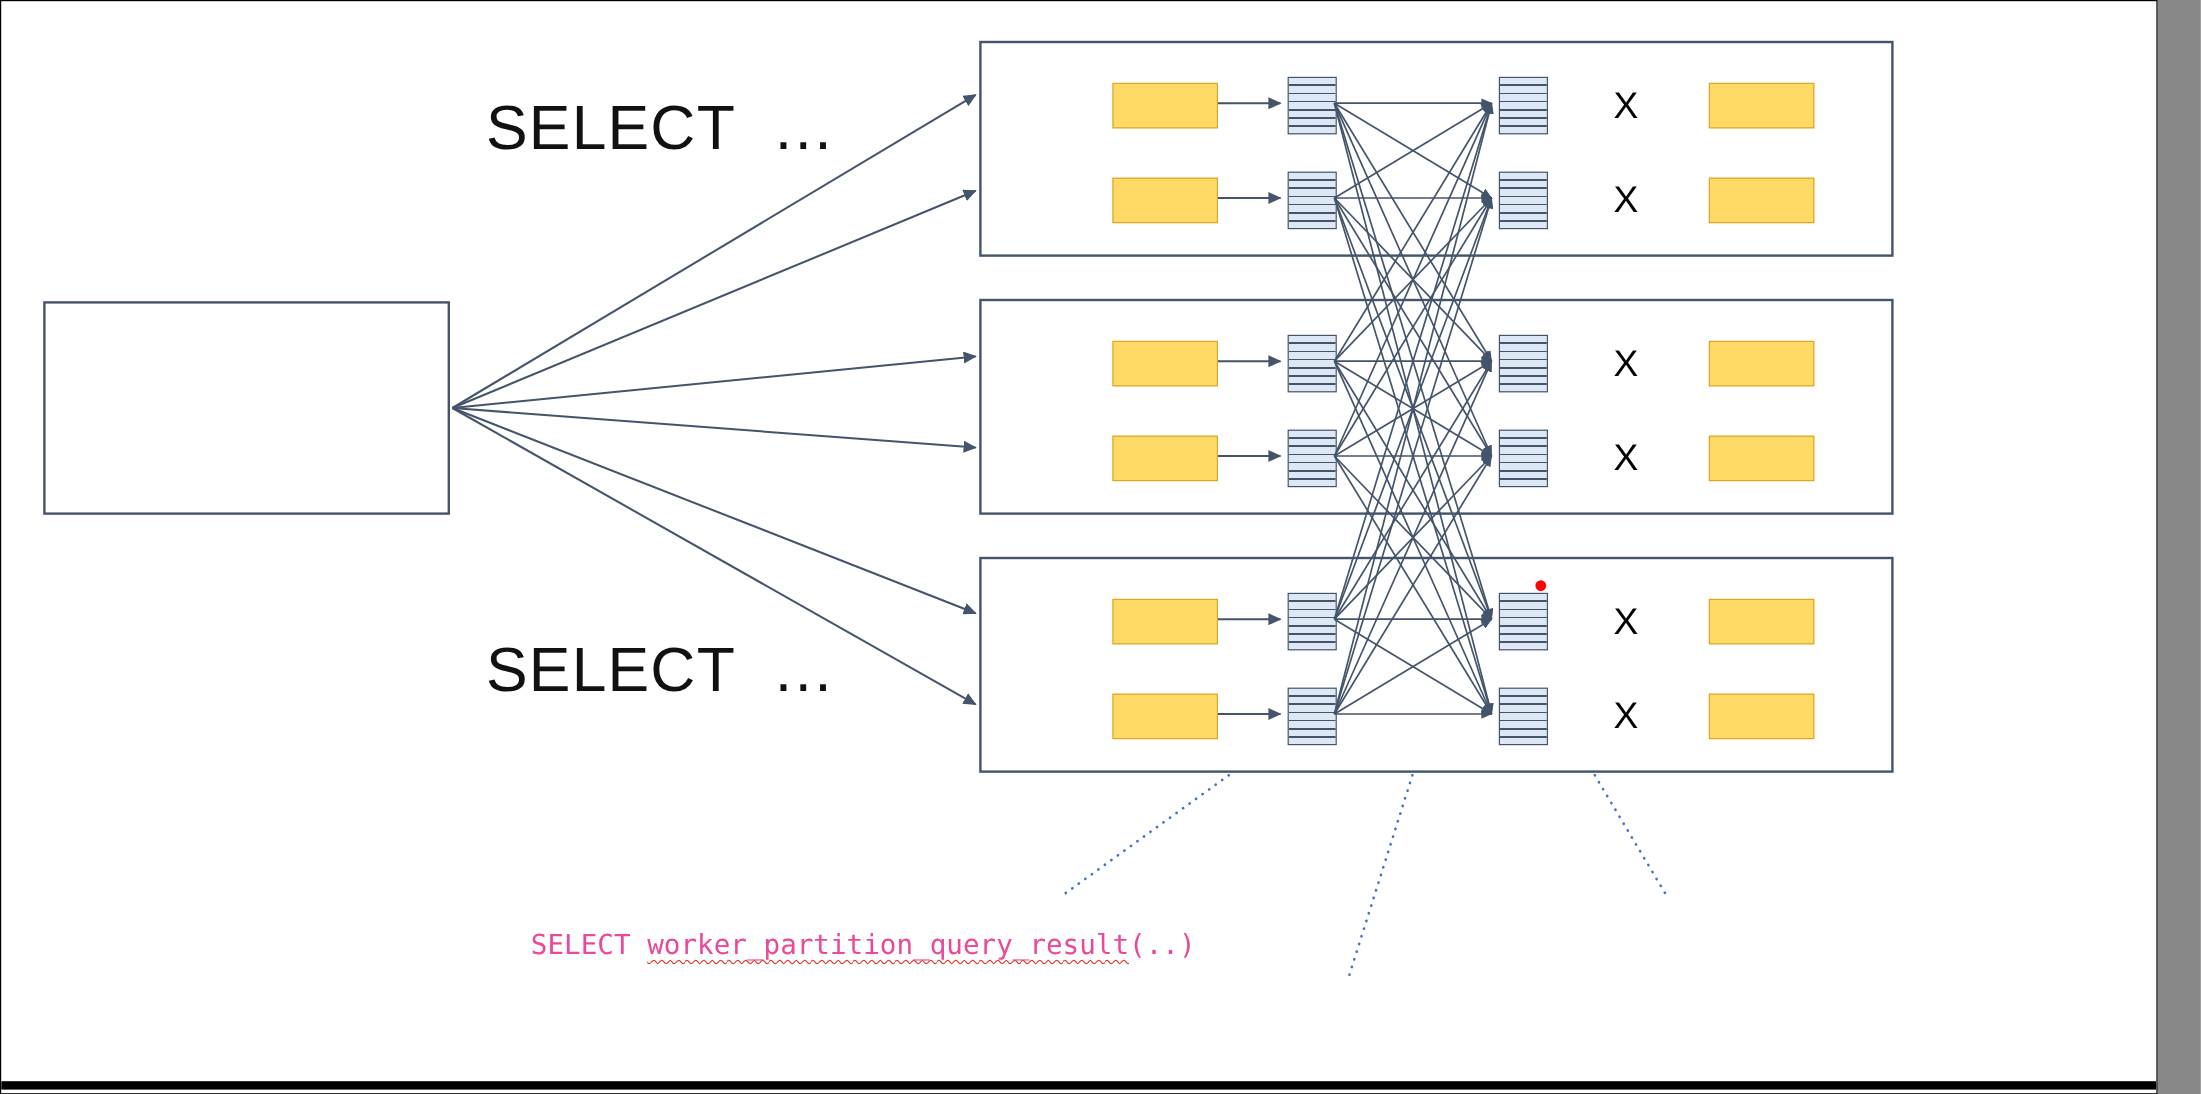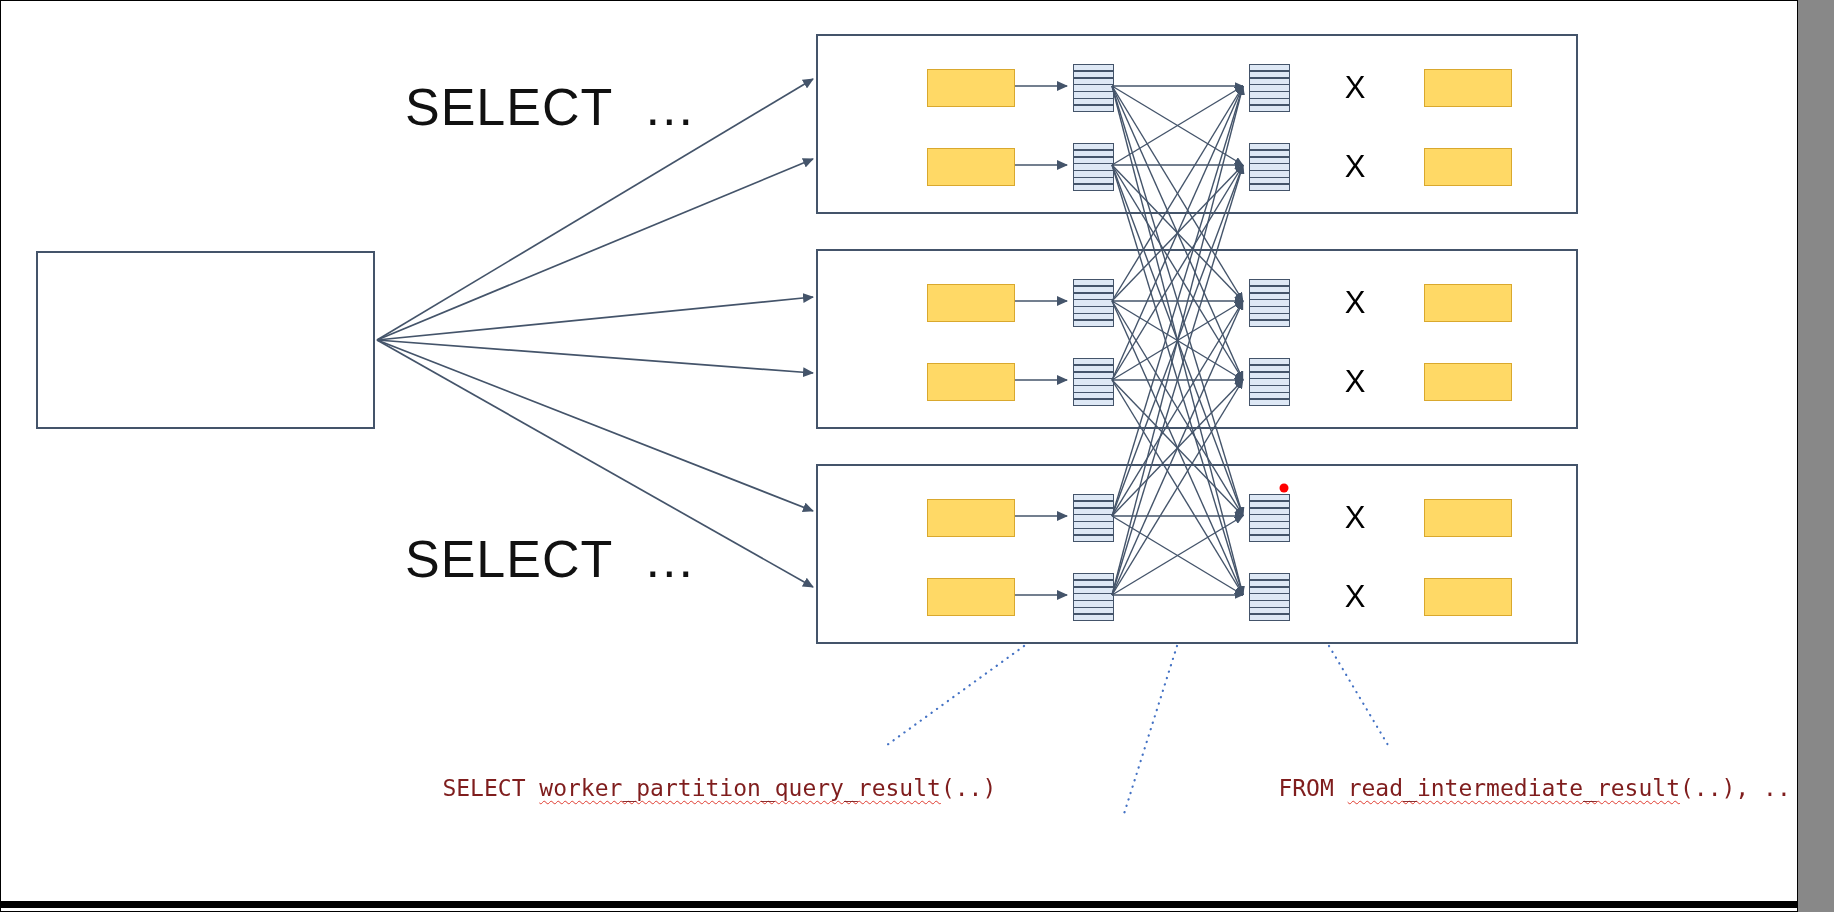--- a/index.html
+++ b/index.html
@@ -53,21 +53,21 @@
   .striped.row1{top:28px;} .striped.row2{top:107px;}
   .xlabel{
     position:absolute;left:512px;width:50px;text-align:center;
     font-family:"Liberation Sans",sans-serif;font-size:31px;font-weight:400;
     line-height:44px;color:#000;
   }
   .xlabel.row1{top:30px;} .xlabel.row2{top:109px;}
   
   .annotation{
     position:absolute;font-family:"DejaVu Sans Mono","Liberation Mono",monospace;
-    font-size:23px;color:#7f1d1d;white-space:pre;
+    font-size:23px;color:#ec4899;white-space:pre;
   }
   #annotation-partition{left:386px;top:748px;}
   #annotation-read{left:1222px;top:748px;}
   #annotation-fetch{left:836px;top:822px;}
   .squiggle{
     text-decoration-line:underline;
     text-decoration-style:wavy;
     text-decoration-color:var(--squiggle-red);
     text-decoration-thickness:1px;
     text-underline-offset:4px;
@@ -126,23 +126,20 @@
     <div class="striped col-s2 row1"></div>
     <div class="striped col-s2 row2"></div>
     <div class="xlabel row1">X</div>
     <div class="xlabel row2">X</div>
     <div class="yrect col-yr row1"></div>
     <div class="yrect col-yr row2"></div>
   </div>
 
   <div id="annotation-partition" class="annotation">
     <span>SELECT </span><span class="squiggle">worker_partition_query_result</span><span>(..)</span>
-  </div>
-  <div id="annotation-read" class="annotation">
-    <span>FROM </span><span class="squiggle">read_intermediate_result</span><span>(..), ..</span>
   </div>
 
   <div class="bottom-bar"></div>
 
   <svg id="arrow-layer" viewBox="0 0 1834 912" xmlns="http://www.w3.org/2000/svg">
     <defs>
       <marker id="ah" markerUnits="userSpaceOnUse" markerWidth="11" markerHeight="10" refX="10" refY="5" orient="auto">
         <path d="M0,0 L11,5 L0,10 Z" fill="#44546A"></path>
       </marker>
       <marker id="ahs" markerUnits="userSpaceOnUse" markerWidth="9" markerHeight="8" refX="8.5" refY="4" orient="auto">

